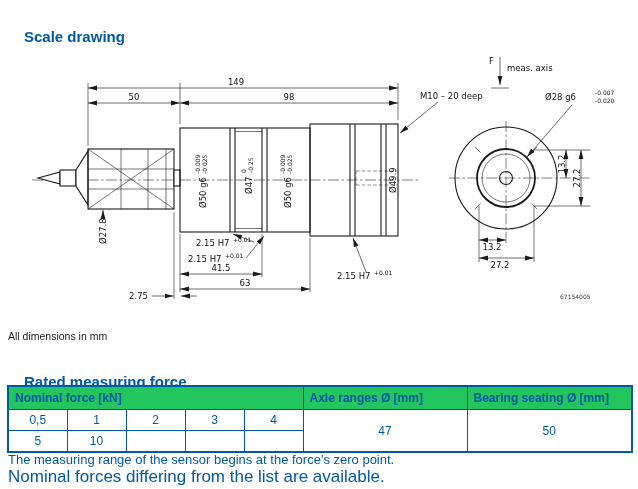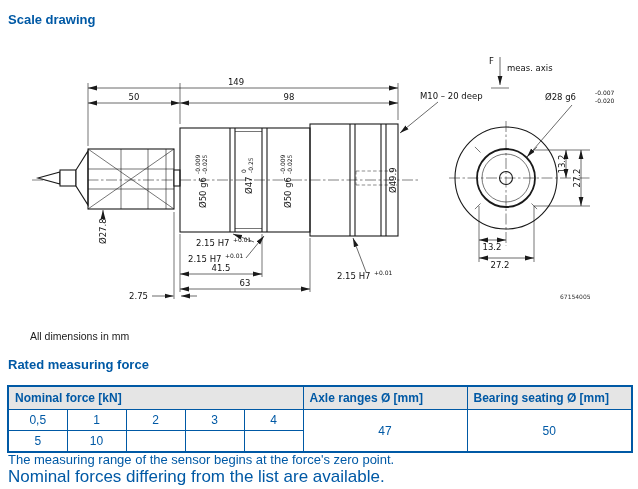--- a/index.html
+++ b/index.html
@@ -1,38 +1,38 @@
 <!DOCTYPE html>
 <html><head>
 <meta charset="utf-8">
 <style>
   html,body{margin:0;padding:0;background:#fff;}
   body{width:638px;height:489px;position:relative;overflow:hidden;
        font-family:"Liberation Sans",sans-serif;}
   .abs{position:absolute;}
-  h1,h2{margin:0;font-size:13px;font-weight:bold;color:#0059A5;}
+  h1,h2{margin:16px;font-size:15px;font-weight:bold;color:#0059A5;}
   #title{left:8px;top:12px;}
-  #dims-note{left:8px;top:330px;font-size:10.5px;color:#1a1a1a;margin-left:22px;}
+  #dims-note{left:8px;top:330px;font-size:10.5px;color:#1a1a1a;}
   #rated-title{left:8px;top:357px;}
   #foot1{left:8px;top:452px;font-size:13px;color:#0059A5;}
   #foot2{left:8px;top:467px;font-size:17px;color:#0059A5;}
   svg text{font-family:"DejaVu Sans",sans-serif;font-size:8.5px;fill:#111;}
   svg .tol{font-size:6px;}
   svg .code{font-size:6px;fill:#333;}
   .o{fill:none;stroke:#1a1a1a;stroke-width:1.1;}
   .of{fill:#fff;stroke:#1a1a1a;stroke-width:1.1;}
   .t{stroke:#1a1a1a;stroke-width:0.6;fill:none;}
   .cl{stroke:#1a1a1a;stroke-width:0.55;fill:none;stroke-dasharray:11 2.5 2.5 2.5;}
   .hid{stroke:#1a1a1a;stroke-width:0.5;fill:none;stroke-dasharray:3.5 2.2;}
   .dim{stroke:#1a1a1a;stroke-width:0.65;fill:none;}
   table{position:absolute;left:7px;top:385px;border-collapse:collapse;table-layout:fixed;
         width:624px;border:2px solid #0059A5;}
   th,td{border:1px solid #0059A5;color:#0059A5;font-size:12px;padding:0 6px;
         height:20px;overflow:hidden;white-space:nowrap;}
-  th{background:#e5e5e5;text-align:left;font-weight:bold;height:22px;}
+  th{background:#22c55e;text-align:left;font-weight:bold;height:22px;}
   td{text-align:center;}
 </style>
 </head>
 <body>
 
 <h1 id="title" class="abs">Scale drawing</h1>
 
 <svg class="abs" style="left:0;top:48px" width="638" height="272" viewBox="0 48 638 272">
   <defs>
     <marker id="ar" markerWidth="10" markerHeight="8" refX="9" refY="3" orient="auto-start-reverse" markerUnits="userSpaceOnUse">

